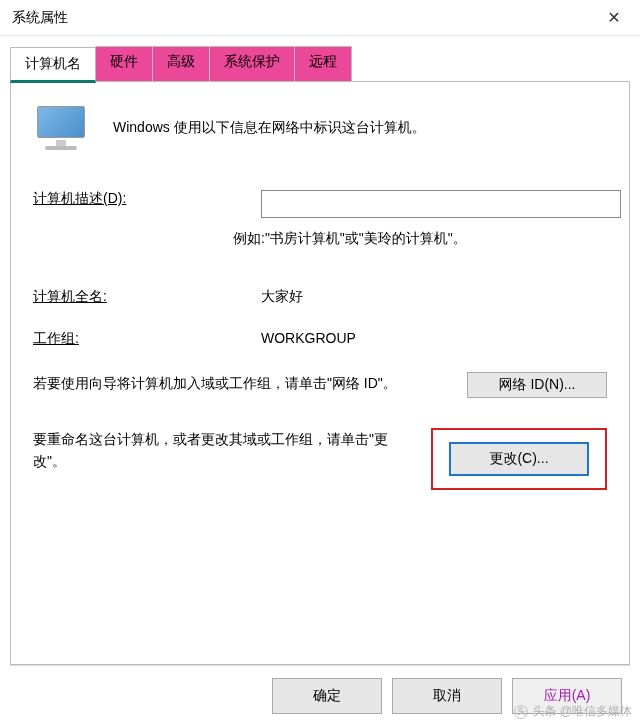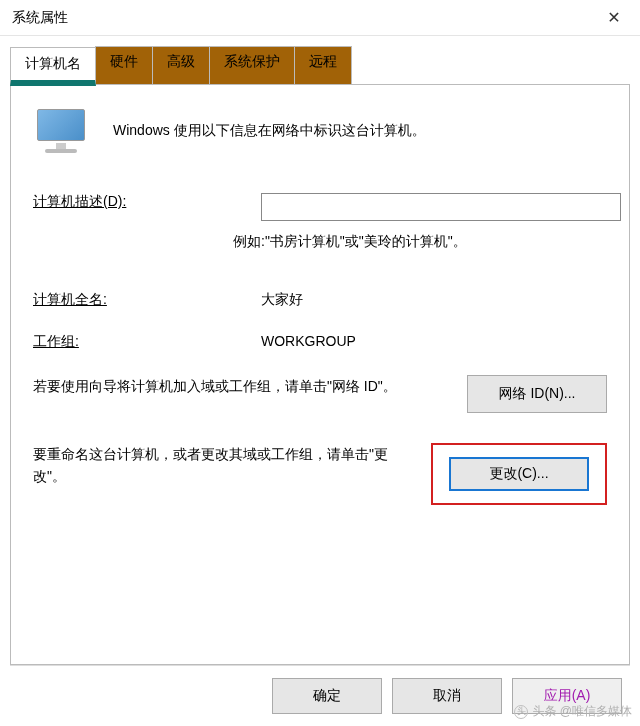--- a/index.html
+++ b/index.html
@@ -36,28 +36,28 @@
       flex-direction: column;
     }
     .tabs {
       display: flex;
       position: relative;
       z-index: 2;
     }
     .tab {
       padding: 6px 14px;
       border: 1px solid #bbb;
-      background: #a16207;
+      background: #ec4899;
       font-size: 14px;
       margin-right: -1px;
       position: relative;
     }
     .tab.active {
       background: #fff;
-      border-bottom: 6px solid #0f766e;
+      border-bottom: 3px solid #0f766e;
       top: 1px;
       padding-top: 7px;
       padding-bottom: 7px;
       z-index: 3;
     }
     .panel {
       border: 1px solid #bbb;
       flex: 1;
       padding: 24px 22px 18px 22px;
       position: relative;
@@ -137,21 +137,21 @@
       justify-content: space-between;
       margin-bottom: 30px;
     }
     .action-text {
       flex: 1;
       padding-right: 20px;
       line-height: 1.6;
     }
     .win-button {
       width: 140px;
-      height: 38px;
+      height: 26px;
       border: 1px solid #aaa;
       background: #e6e6e6;
       font-family: inherit;
       font-size: 14px;
       cursor: pointer;
       flex-shrink: 0;
     }
     .win-button.focused {
       border: 2px solid #1976d2;
       height: 34px;

